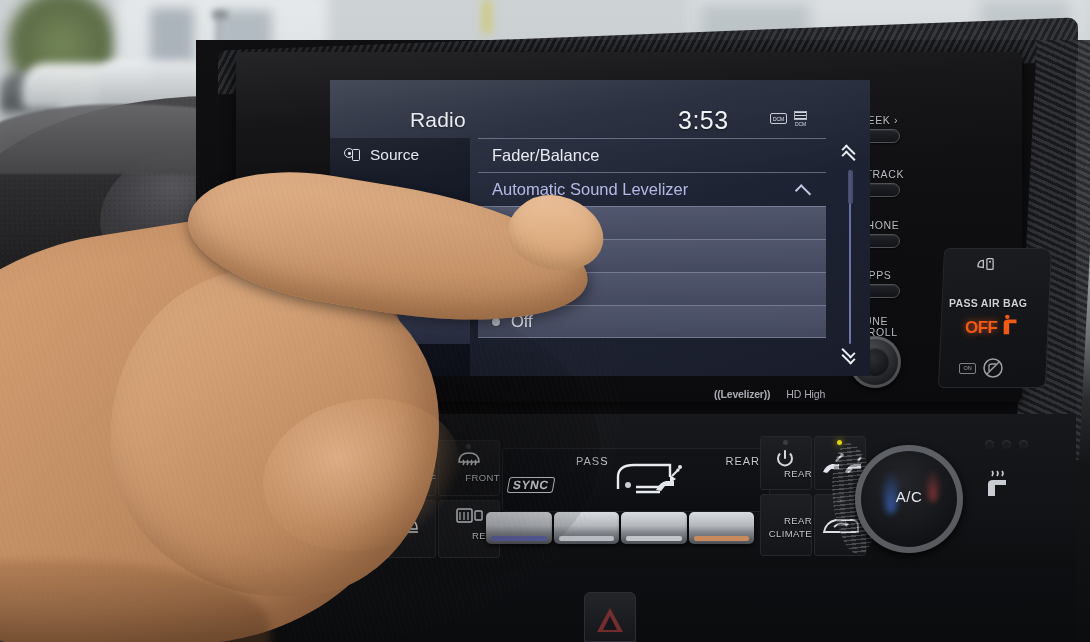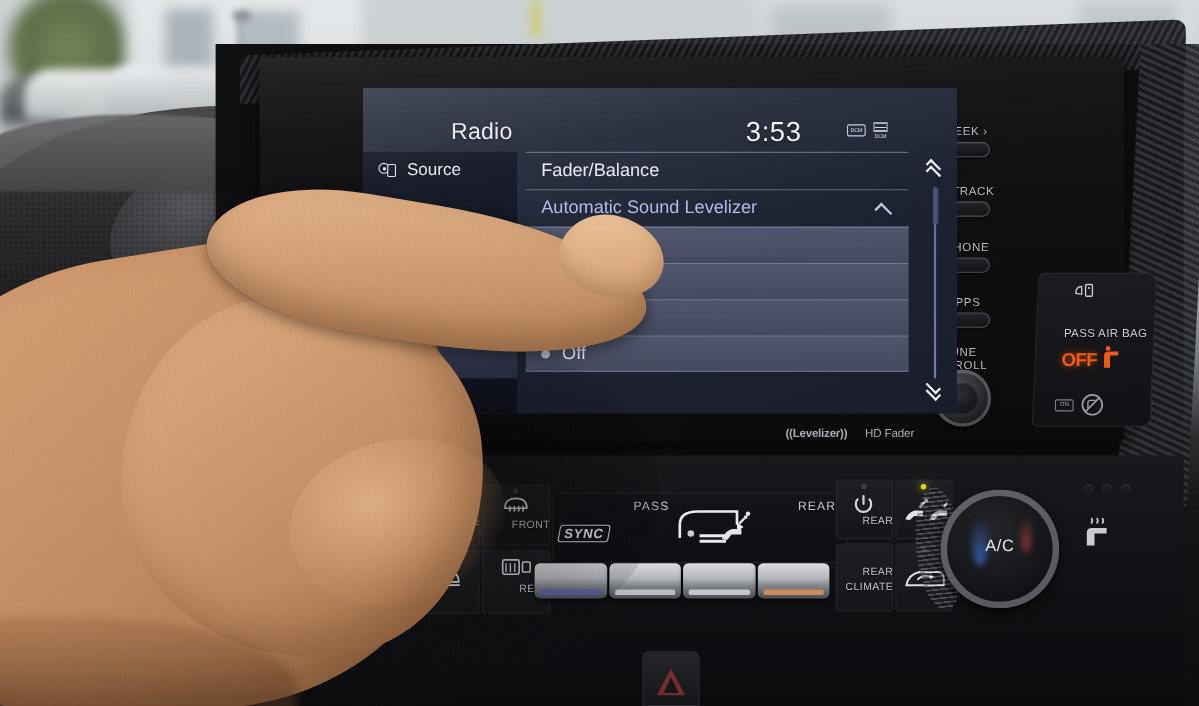--- a/index.html
+++ b/index.html
@@ -358,22 +358,22 @@
     background: linear-gradient(175deg,#1b1c20 0%, #141518 60%, #101114 100%);
     border-radius: 6px 10px 8px 6px;
     border: 1px solid #26282c;
     transform: skewX(-2.5deg);
   }
   .ab-icon-top {
     position: absolute; left: 975px; top: 256px; width: 22px; height: 16px;
   }
   .ab-title {
     position: absolute; left: 949px; top: 297px; width: 94px;
-    text-align: right;
-    font-size: 10.5px; color: #ced1d6; letter-spacing: .3px; font-weight: 400;
+    text-align: left;
+    font-size: 10.5px; color: #ced1d6; letter-spacing: .3px; font-weight: 700;
     text-shadow: 0 1px 1px rgba(0,0,0,.9);
   }
   .ab-off {
     position: absolute; left: 965px; top: 318px;
     font-size: 17px; font-weight: 700; color: #f05a16; letter-spacing: -.5px;
     text-shadow: 0 0 7px rgba(240,90,22,.75);
   }
   .ab-seat {
     position: absolute; left: 1000px; top: 314px; width: 22px; height: 24px;
   }
@@ -708,21 +708,21 @@
           <i></i>
           <i></i>
         </div>
     </div>
   </div>
   <div class="screen-sheen"></div>
   <div class="hu-gloss"></div>
 
   <div class="brand-row">
     <span class="brand-sx">((Levelizer))</span>
-    <span class="brand-hd">HD Fader</span>
+    <span class="brand-hd">HD High</span>
   </div>
 
   <div class="airbag-panel"></div>
   <svg class="ab-icon-top" viewBox="0 0 24 18">
     <path d="M3 12 Q3 5 9 5 L9 13 Z" fill="none" stroke="#c5c8ce" stroke-width="1.4"></path>
     <rect x="13" y="3" width="7" height="12" rx="1" fill="none" stroke="#c5c8ce" stroke-width="1.4"></rect>
     <circle cx="16.5" cy="6.5" r="1.1" fill="#c5c8ce"></circle>
   </svg>
   <div class="ab-title">PASS AIR BAG</div>
   <div class="ab-off">OFF</div>

